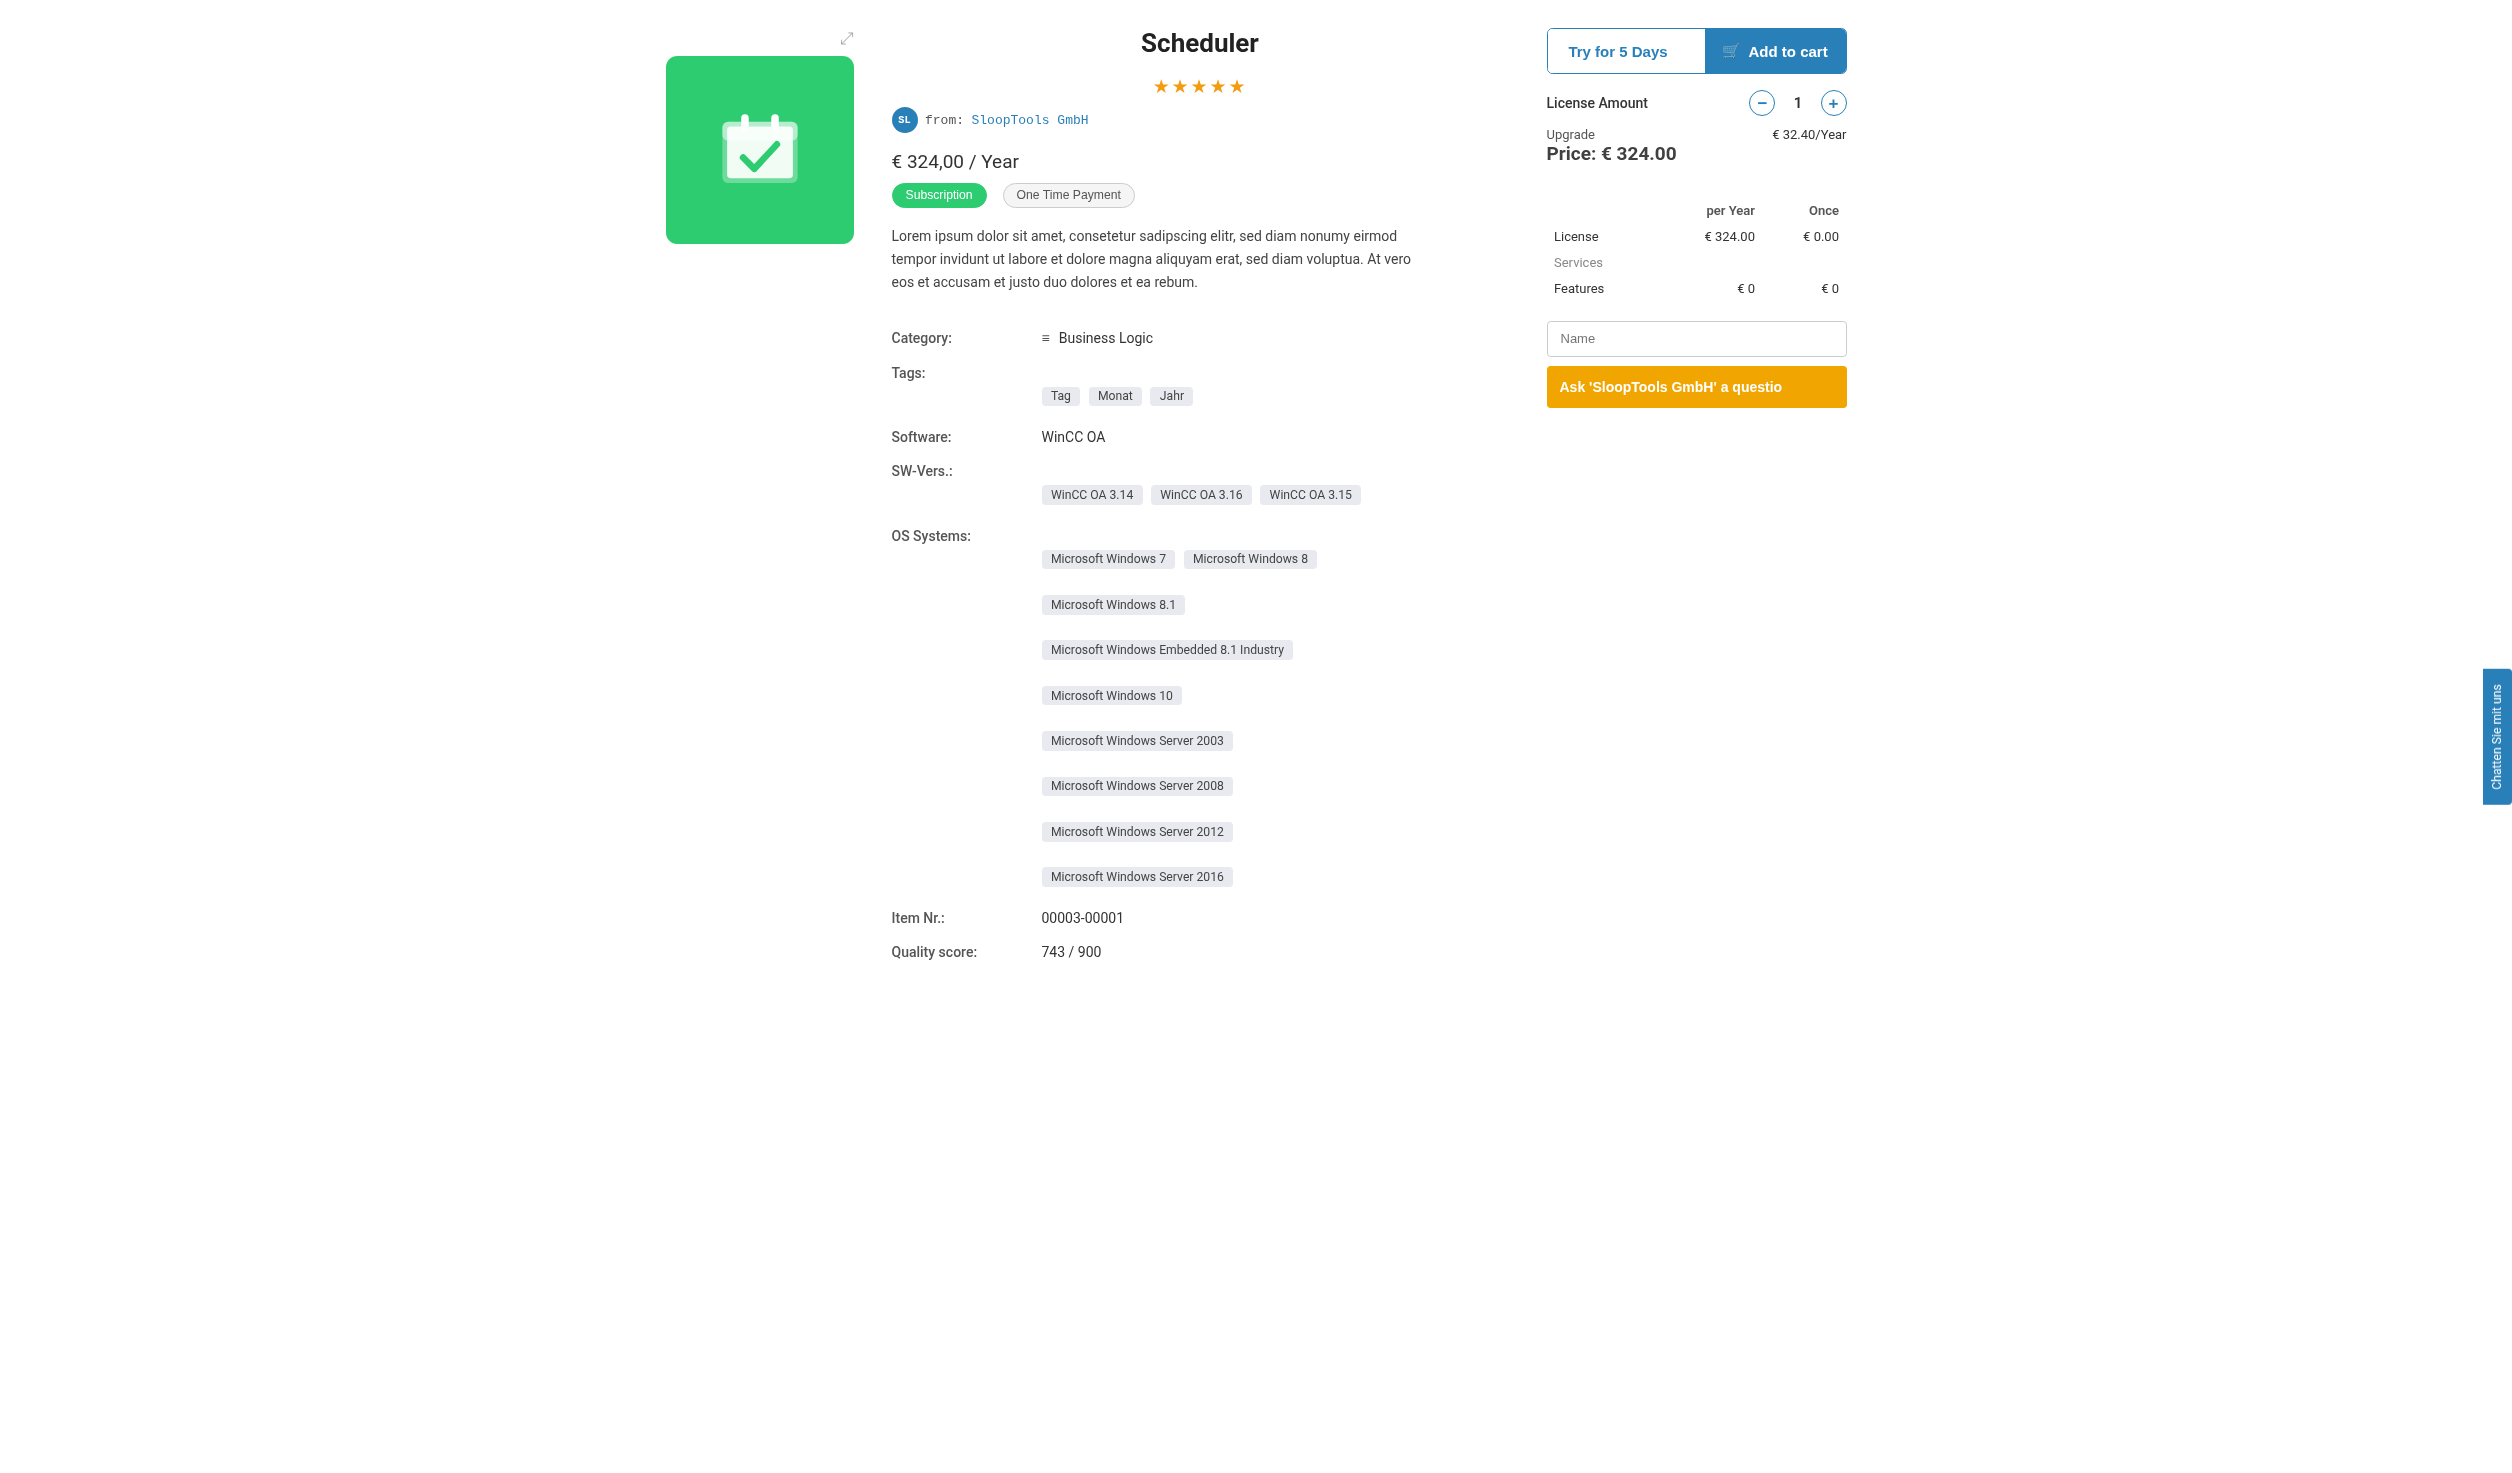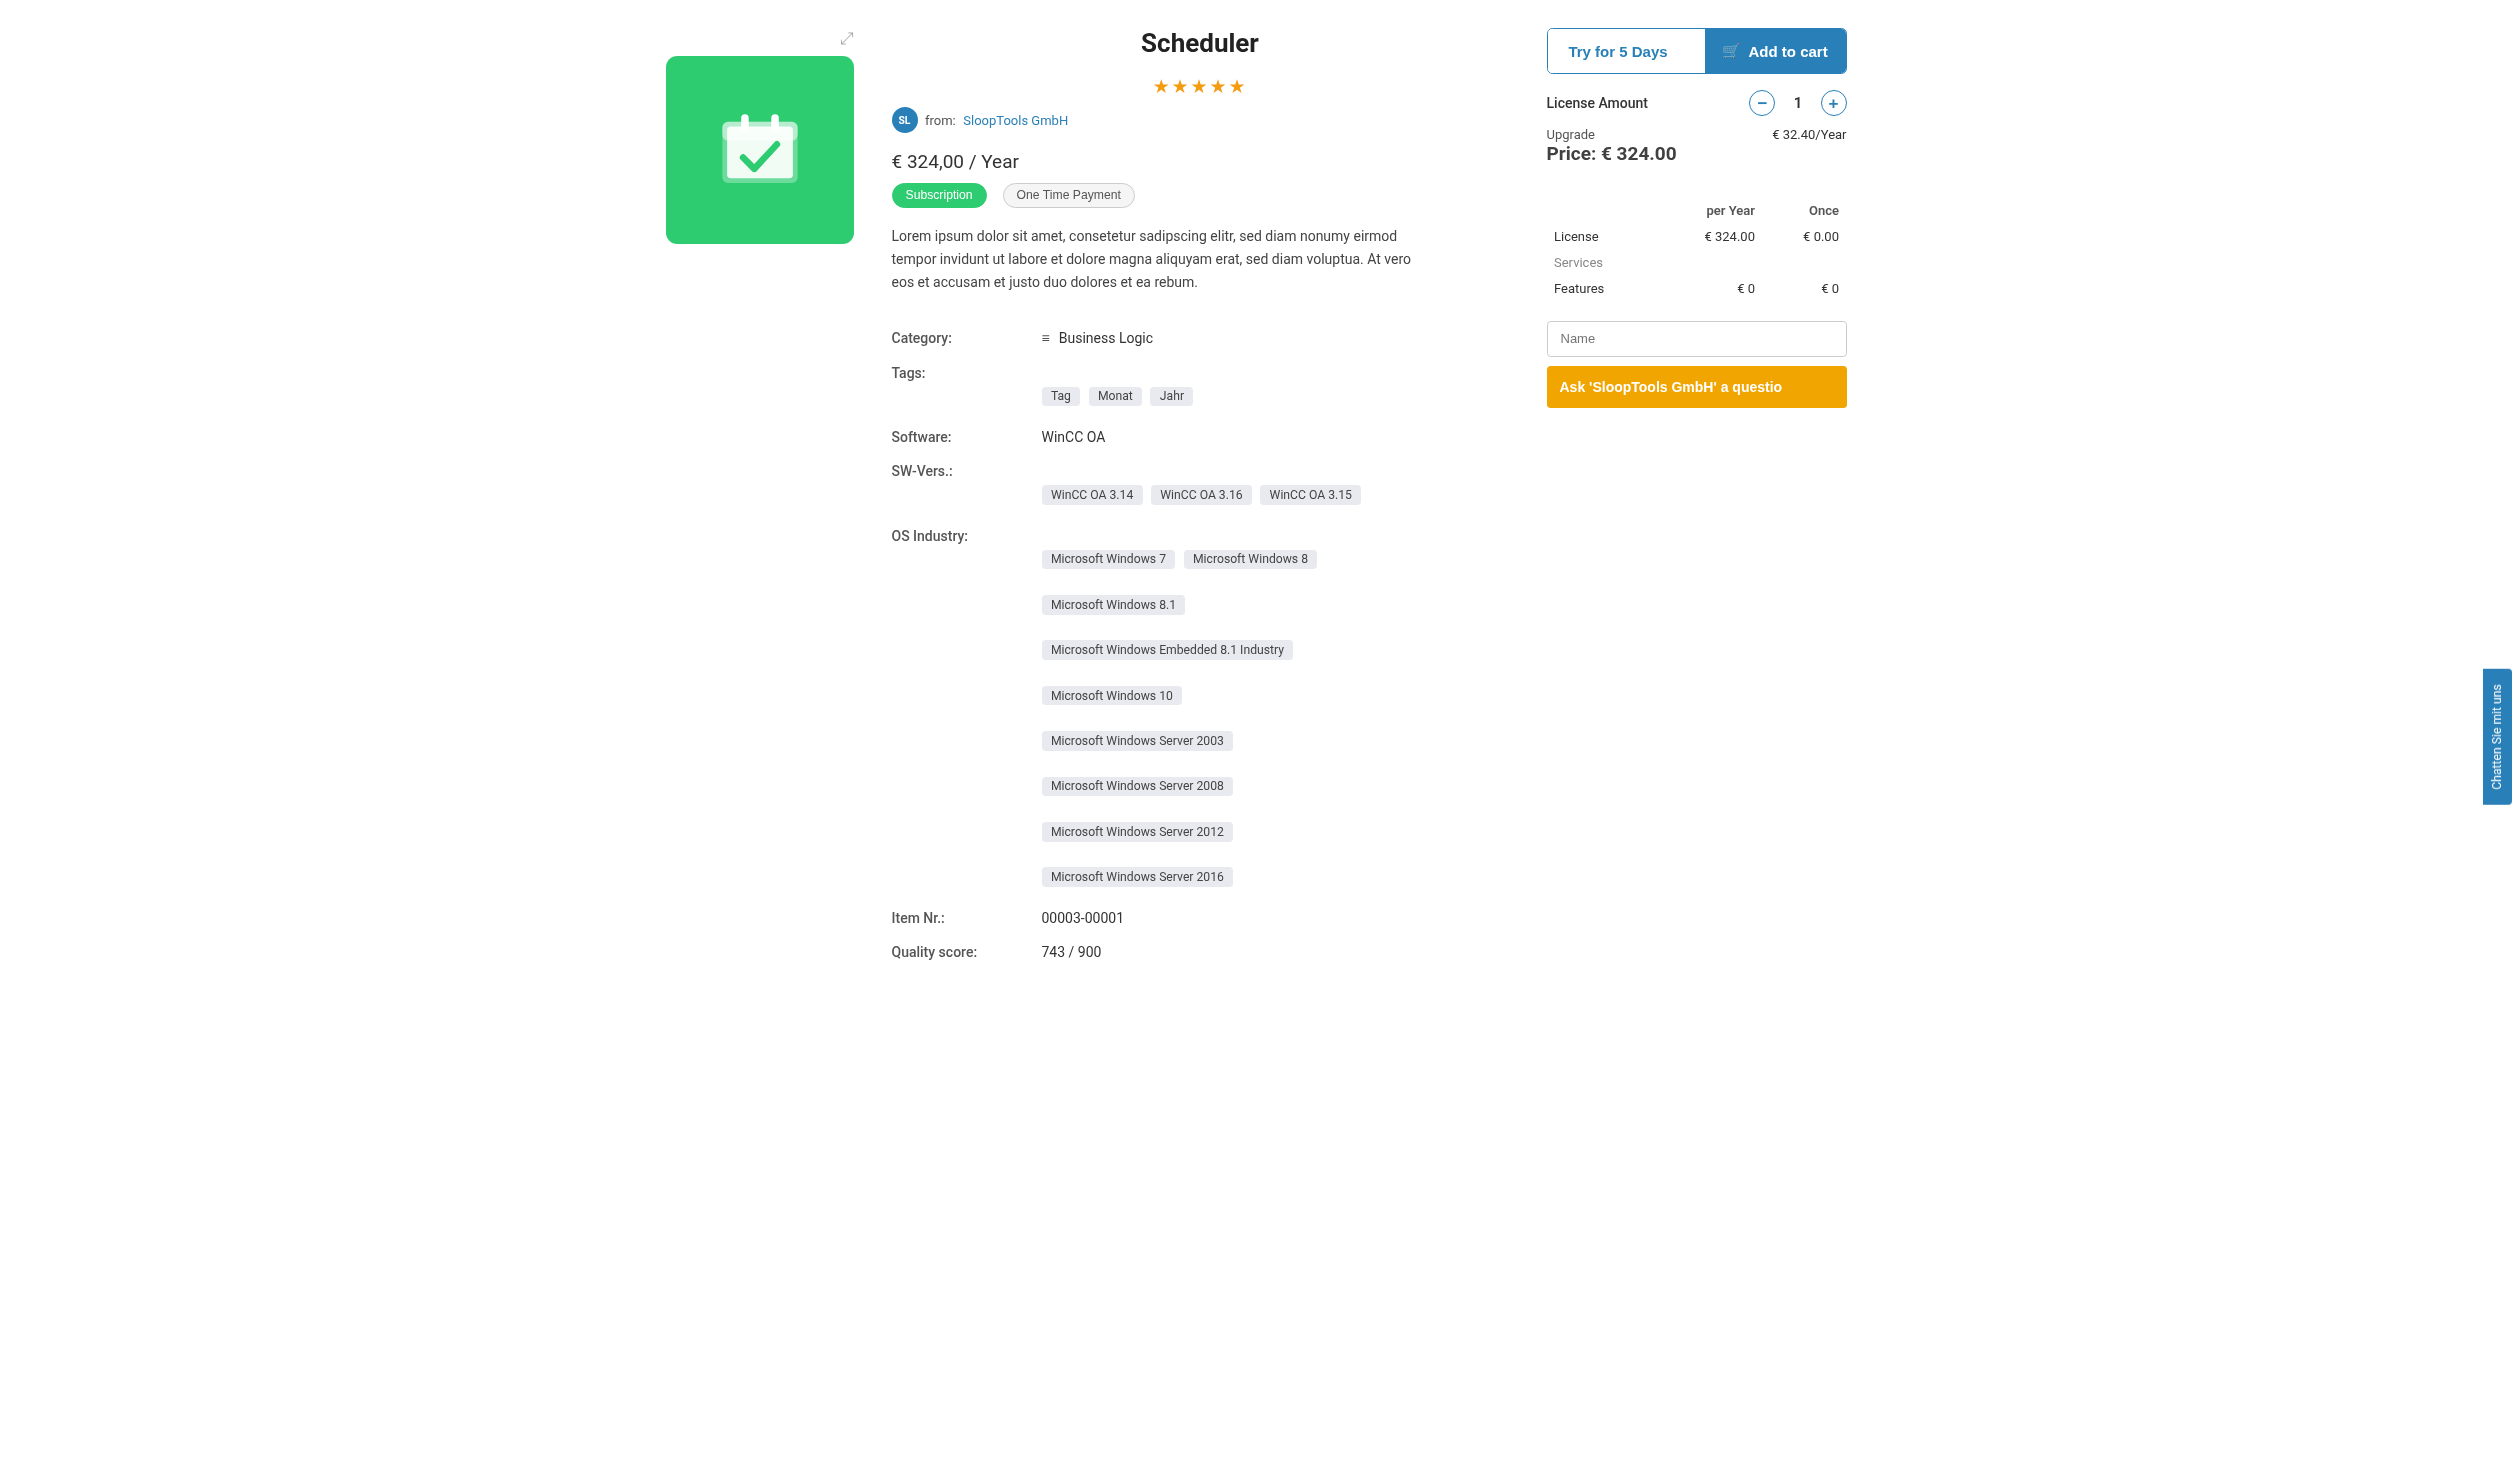--- a/index.html
+++ b/index.html
@@ -47,20 +47,21 @@
       font-size: 26px;
       font-weight: 700;
       color: #222;
       margin-bottom: 7.5px;
     }
     .vendor-row {
       display: flex;
       align-items: center;
       gap: 7.5px;
       margin-bottom: 17px;
+      font-family: Liberation Mono, monospace;
     }
     .vendor-avatar {
       width: 26px;
       height: 26px;
       border-radius: 50%;
       background: #2980b9;
       color: #fff;
       display: flex;
       align-items: center;
       justify-content: center;
@@ -385,21 +386,21 @@
       </tr>
       <tr>
         <td>SW-Vers.:</td>
         <td>
           <span class="tag-chip">WinCC OA 3.14</span>
           <span class="tag-chip">WinCC OA 3.16</span>
           <span class="tag-chip">WinCC OA 3.15</span>
         </td>
       </tr>
       <tr>
-        <td>OS Industry:</td>
+        <td>OS Systems:</td>
         <td>
           <span class="tag-chip">Microsoft Windows 7</span>
           <span class="tag-chip">Microsoft Windows 8</span>
           <br>
           <span class="tag-chip">Microsoft Windows 8.1</span>
           <br>
           <span class="tag-chip">Microsoft Windows Embedded 8.1 Industry</span>
           <br>
           <span class="tag-chip">Microsoft Windows 10</span>
           <br>

